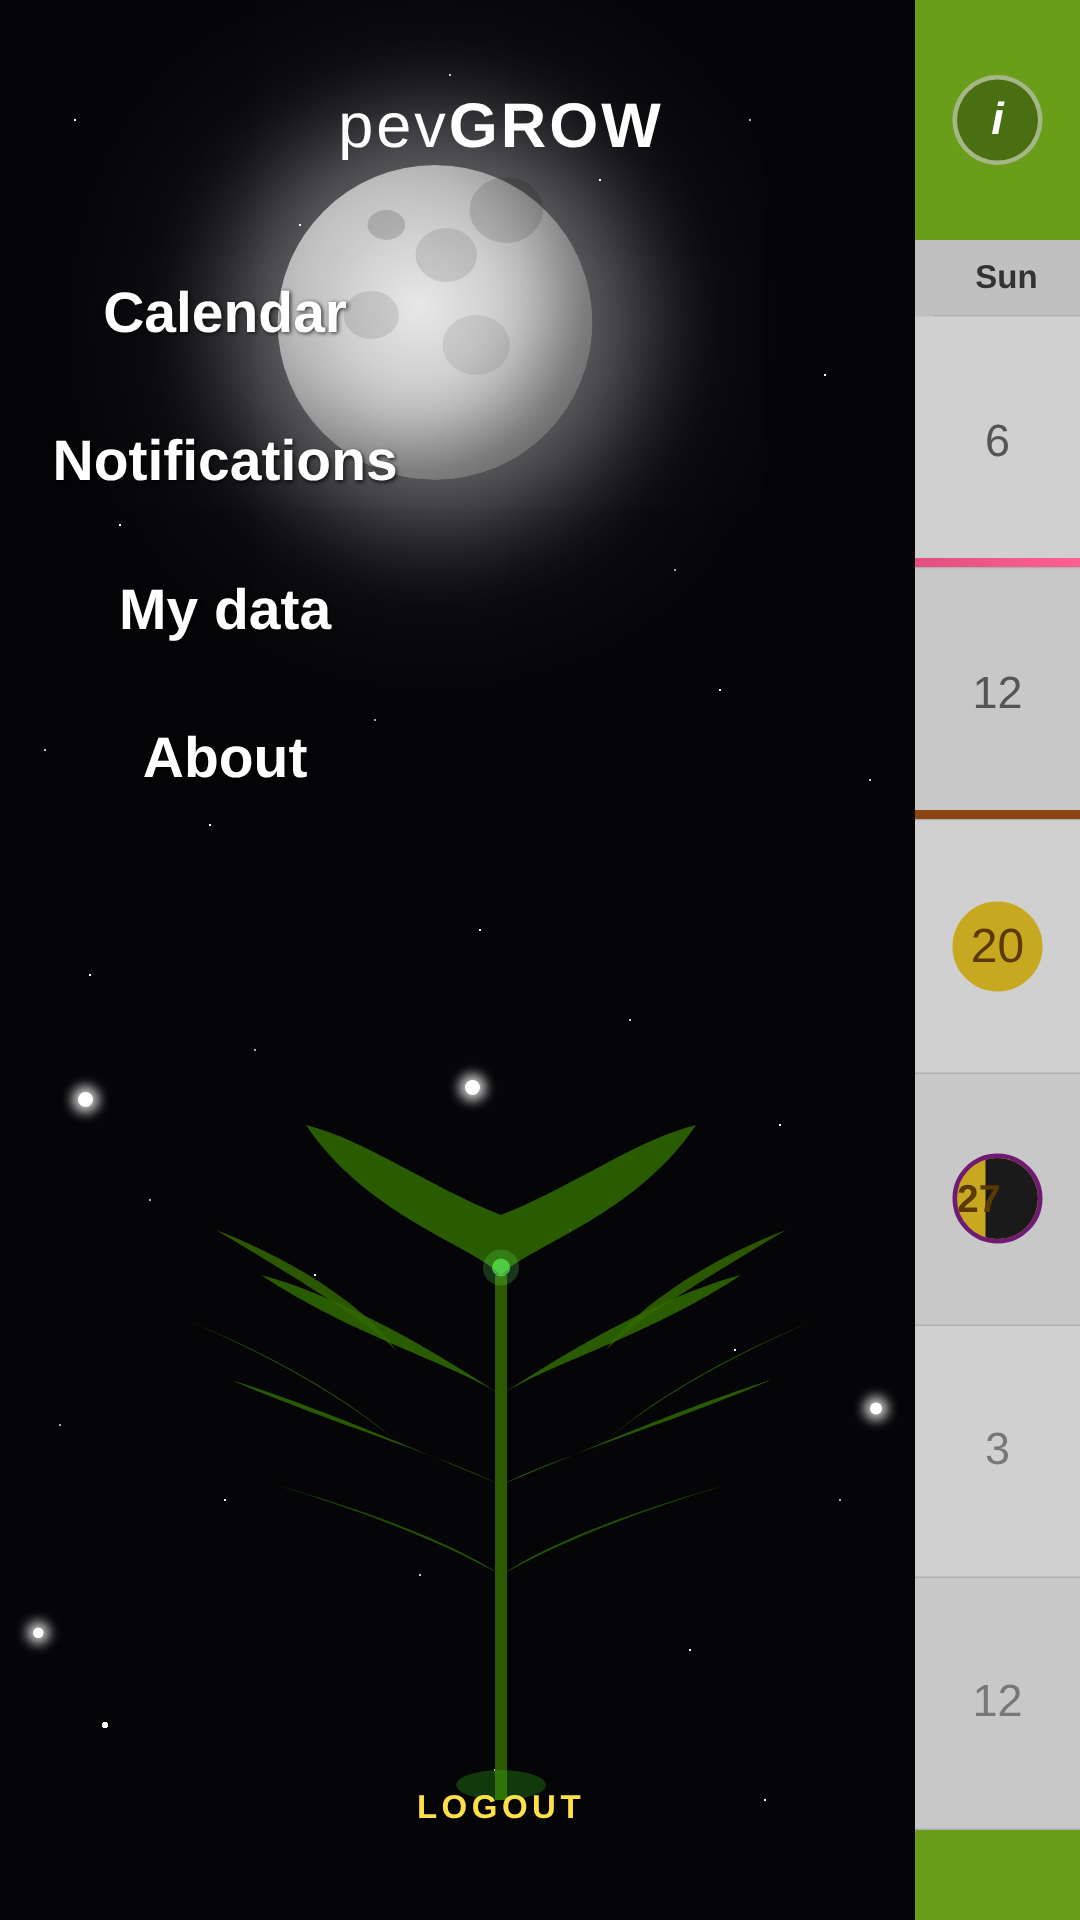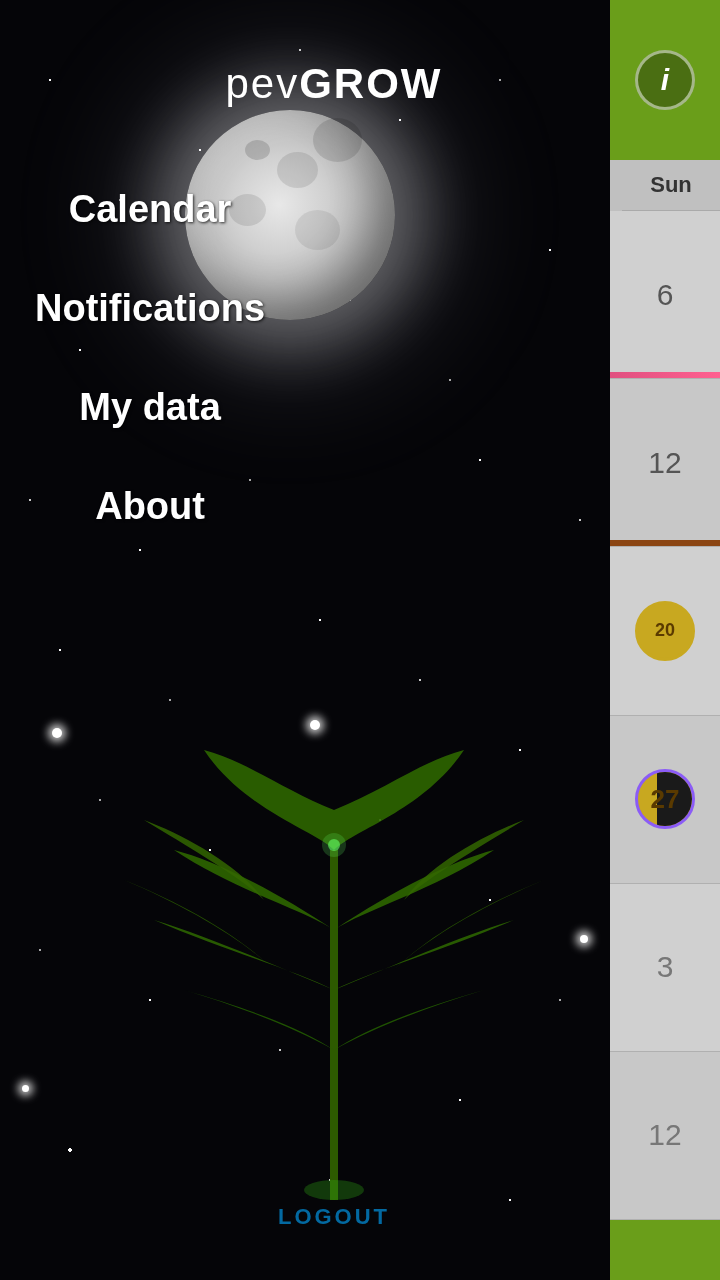--- a/index.html
+++ b/index.html
@@ -134,24 +134,24 @@
       padding: 28px 0;
       cursor: pointer;
       display: block;
       text-shadow: 1px 1px 3px rgba(0,0,0,0.8);
       text-align: center;
     }
 
     
     .logout-btn {
       position: absolute;
-      bottom: 50px;
+      bottom: 62px;
       left: 50%;
       transform: translateX(-50%);
-      color: #0369a1;
+      color: #fde047;
       font-size: 22px;
       font-weight: 700;
       letter-spacing: 3px;
       cursor: pointer;
     }
 
     
     .glow-dot {
       position: absolute;
       border-radius: 50%;
@@ -254,36 +254,35 @@
       border: 3px solid #c8a820;
       background: #c8a820;
       display: flex;
       align-items: center;
       justify-content: center;
       position: relative;
       overflow: hidden;
     }
 
     .moon-phase-num {
-      font-size: 18px;
-      font-weight: 700;
+      font-size: 32px;
+      font-weight: 400;
       color: #5a3a00;
       position: relative;
       z-index: 2;
     }
 
     .moon-phase-27 {
       width: 60px;
       height: 60px;
       border-radius: 50%;
-      border: 3px solid #8b5cf6;
+      border: 3px solid #701a75;
       background: #c8a820;
       display: flex;
       align-items: center;
-      justify-content: center;
       position: relative;
       overflow: hidden;
     }
 
     .moon-phase-27::after {
       content: '';
       position: absolute;
       right: 0; top: 0;
       width: 35px; height: 100%;
       background: #1a1a1a;

